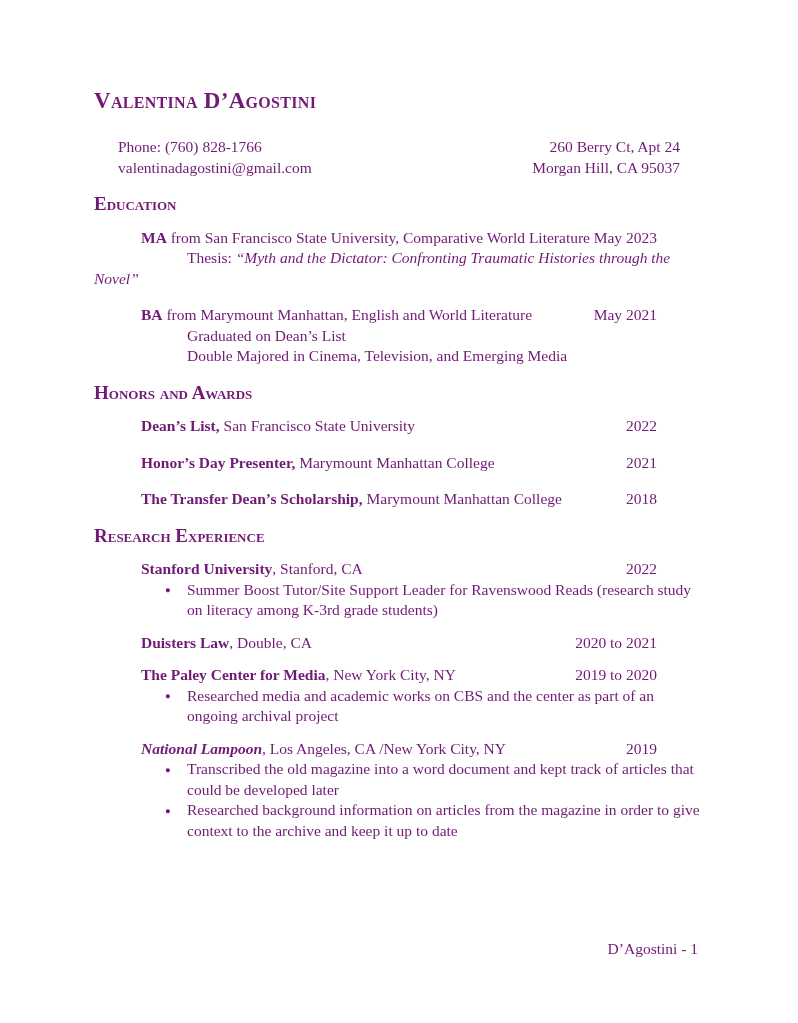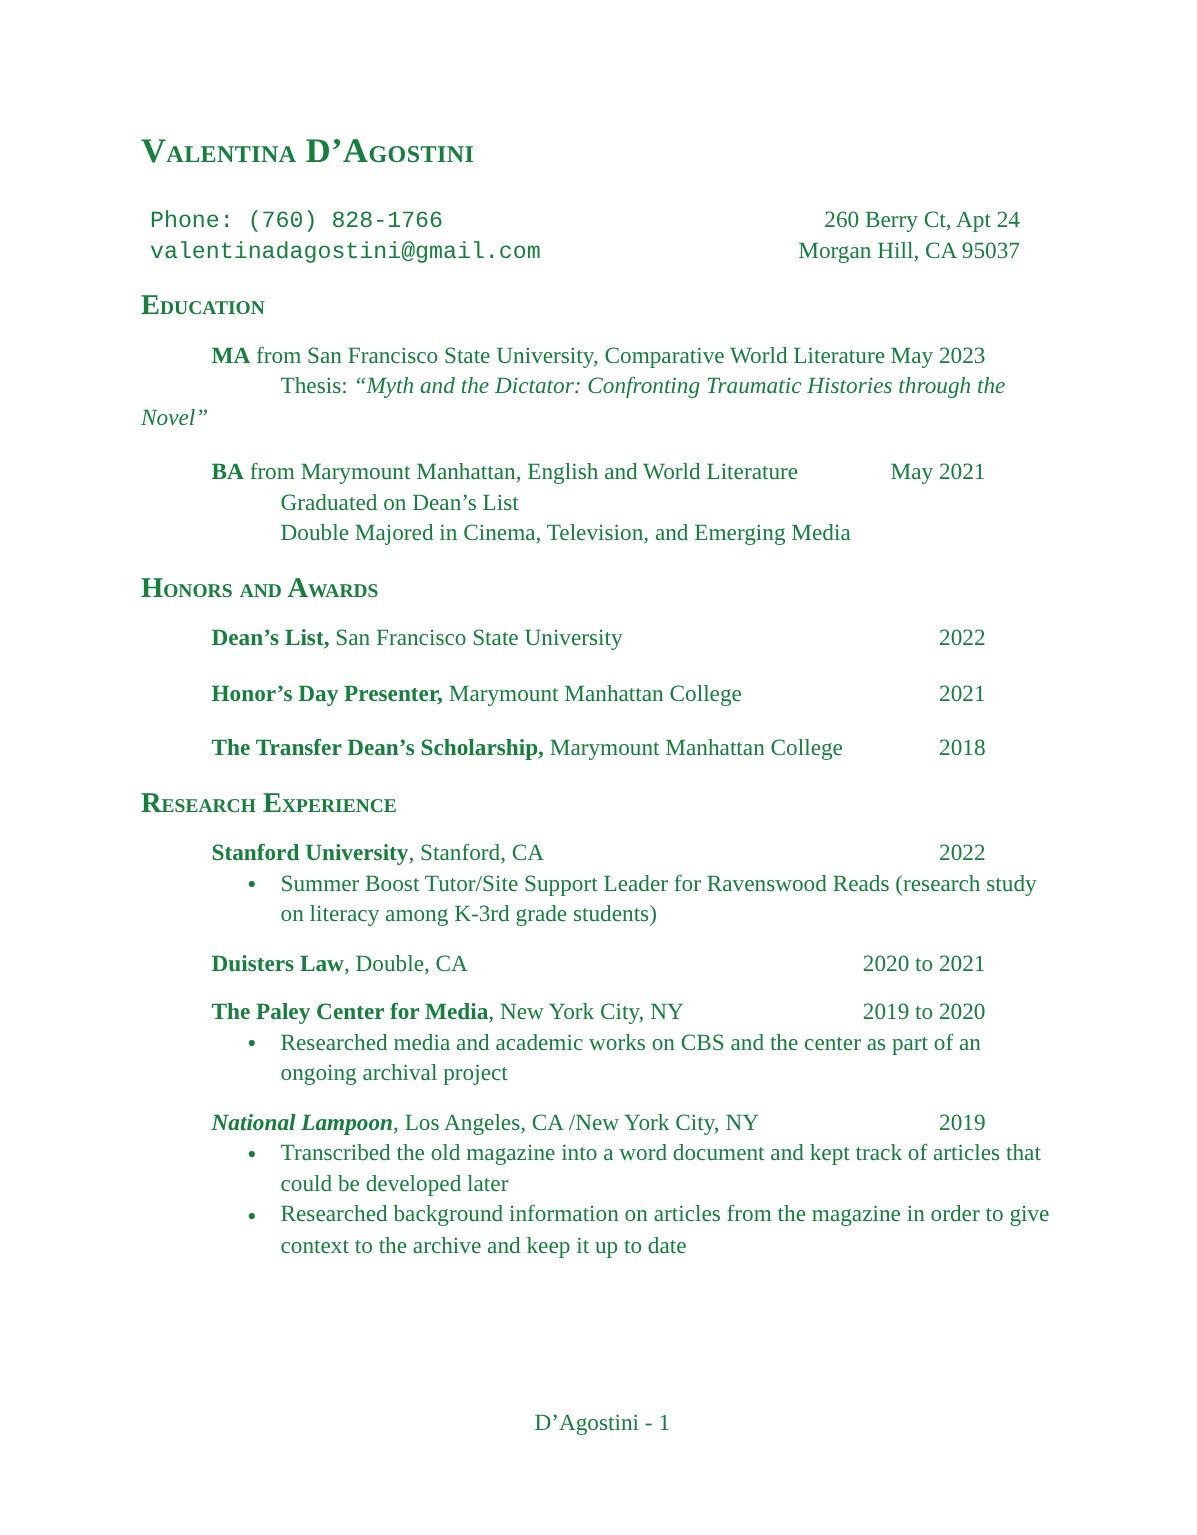--- a/index.html
+++ b/index.html
@@ -3,42 +3,42 @@
 <meta charset="utf-8">
 <title>Resume</title>
 <style>
   html, body { margin: 0; padding: 0; background: #ffffff; }
   .page {
     position: relative;
     width: 798px;
     height: 1023px;
     margin: 0 auto;
     background: #ffffff;
-    color: #15803d;
+    color: #701a75;
     font-family: "Liberation Serif", serif;
     font-size: 15.5px;
     line-height: 20.5px;
     box-sizing: border-box;
     padding: 88px 94px 0 94px;
     overflow: hidden;
   }
   .name {
     font-size: 23px;
     line-height: 26px;
     font-weight: bold;
     font-variant: small-caps;
     letter-spacing: 0.3px;
     margin: 0;
   }
   .contact {
     display: flex;
     justify-content: space-between;
     margin-top: 23px;
   }
-  .contact-left { margin-left: 6px; font-family: Liberation Mono, monospace; }
+  .contact-left { margin-left: 24px; }
   .contact-right { text-align: right; margin-right: 24px; }
   .section-heading {
     font-size: 19px;
     line-height: 20.5px;
     font-weight: bold;
     font-variant: small-caps;
     margin: 16px 0 13px 0;
   }
   .entry { margin-left: 47px; }
   .edu-entry { margin-bottom: 16px; }
@@ -59,22 +59,22 @@
     left: -22px;
     top: 0.5px;
     font-size: 9.5px;
     line-height: 20.5px;
   }
   .it { font-style: italic; }
   .footer {
     position: absolute;
     top: 939px;
     left: 94px;
-    right: 89px;
-    text-align: center;
+    right: 100px;
+    text-align: right;
   }
 </style>
 </head>
 <body>
 
 <div class="page">
 
   <h1 class="name">Valentina D’Agostini</h1>
 
   <div class="contact">

